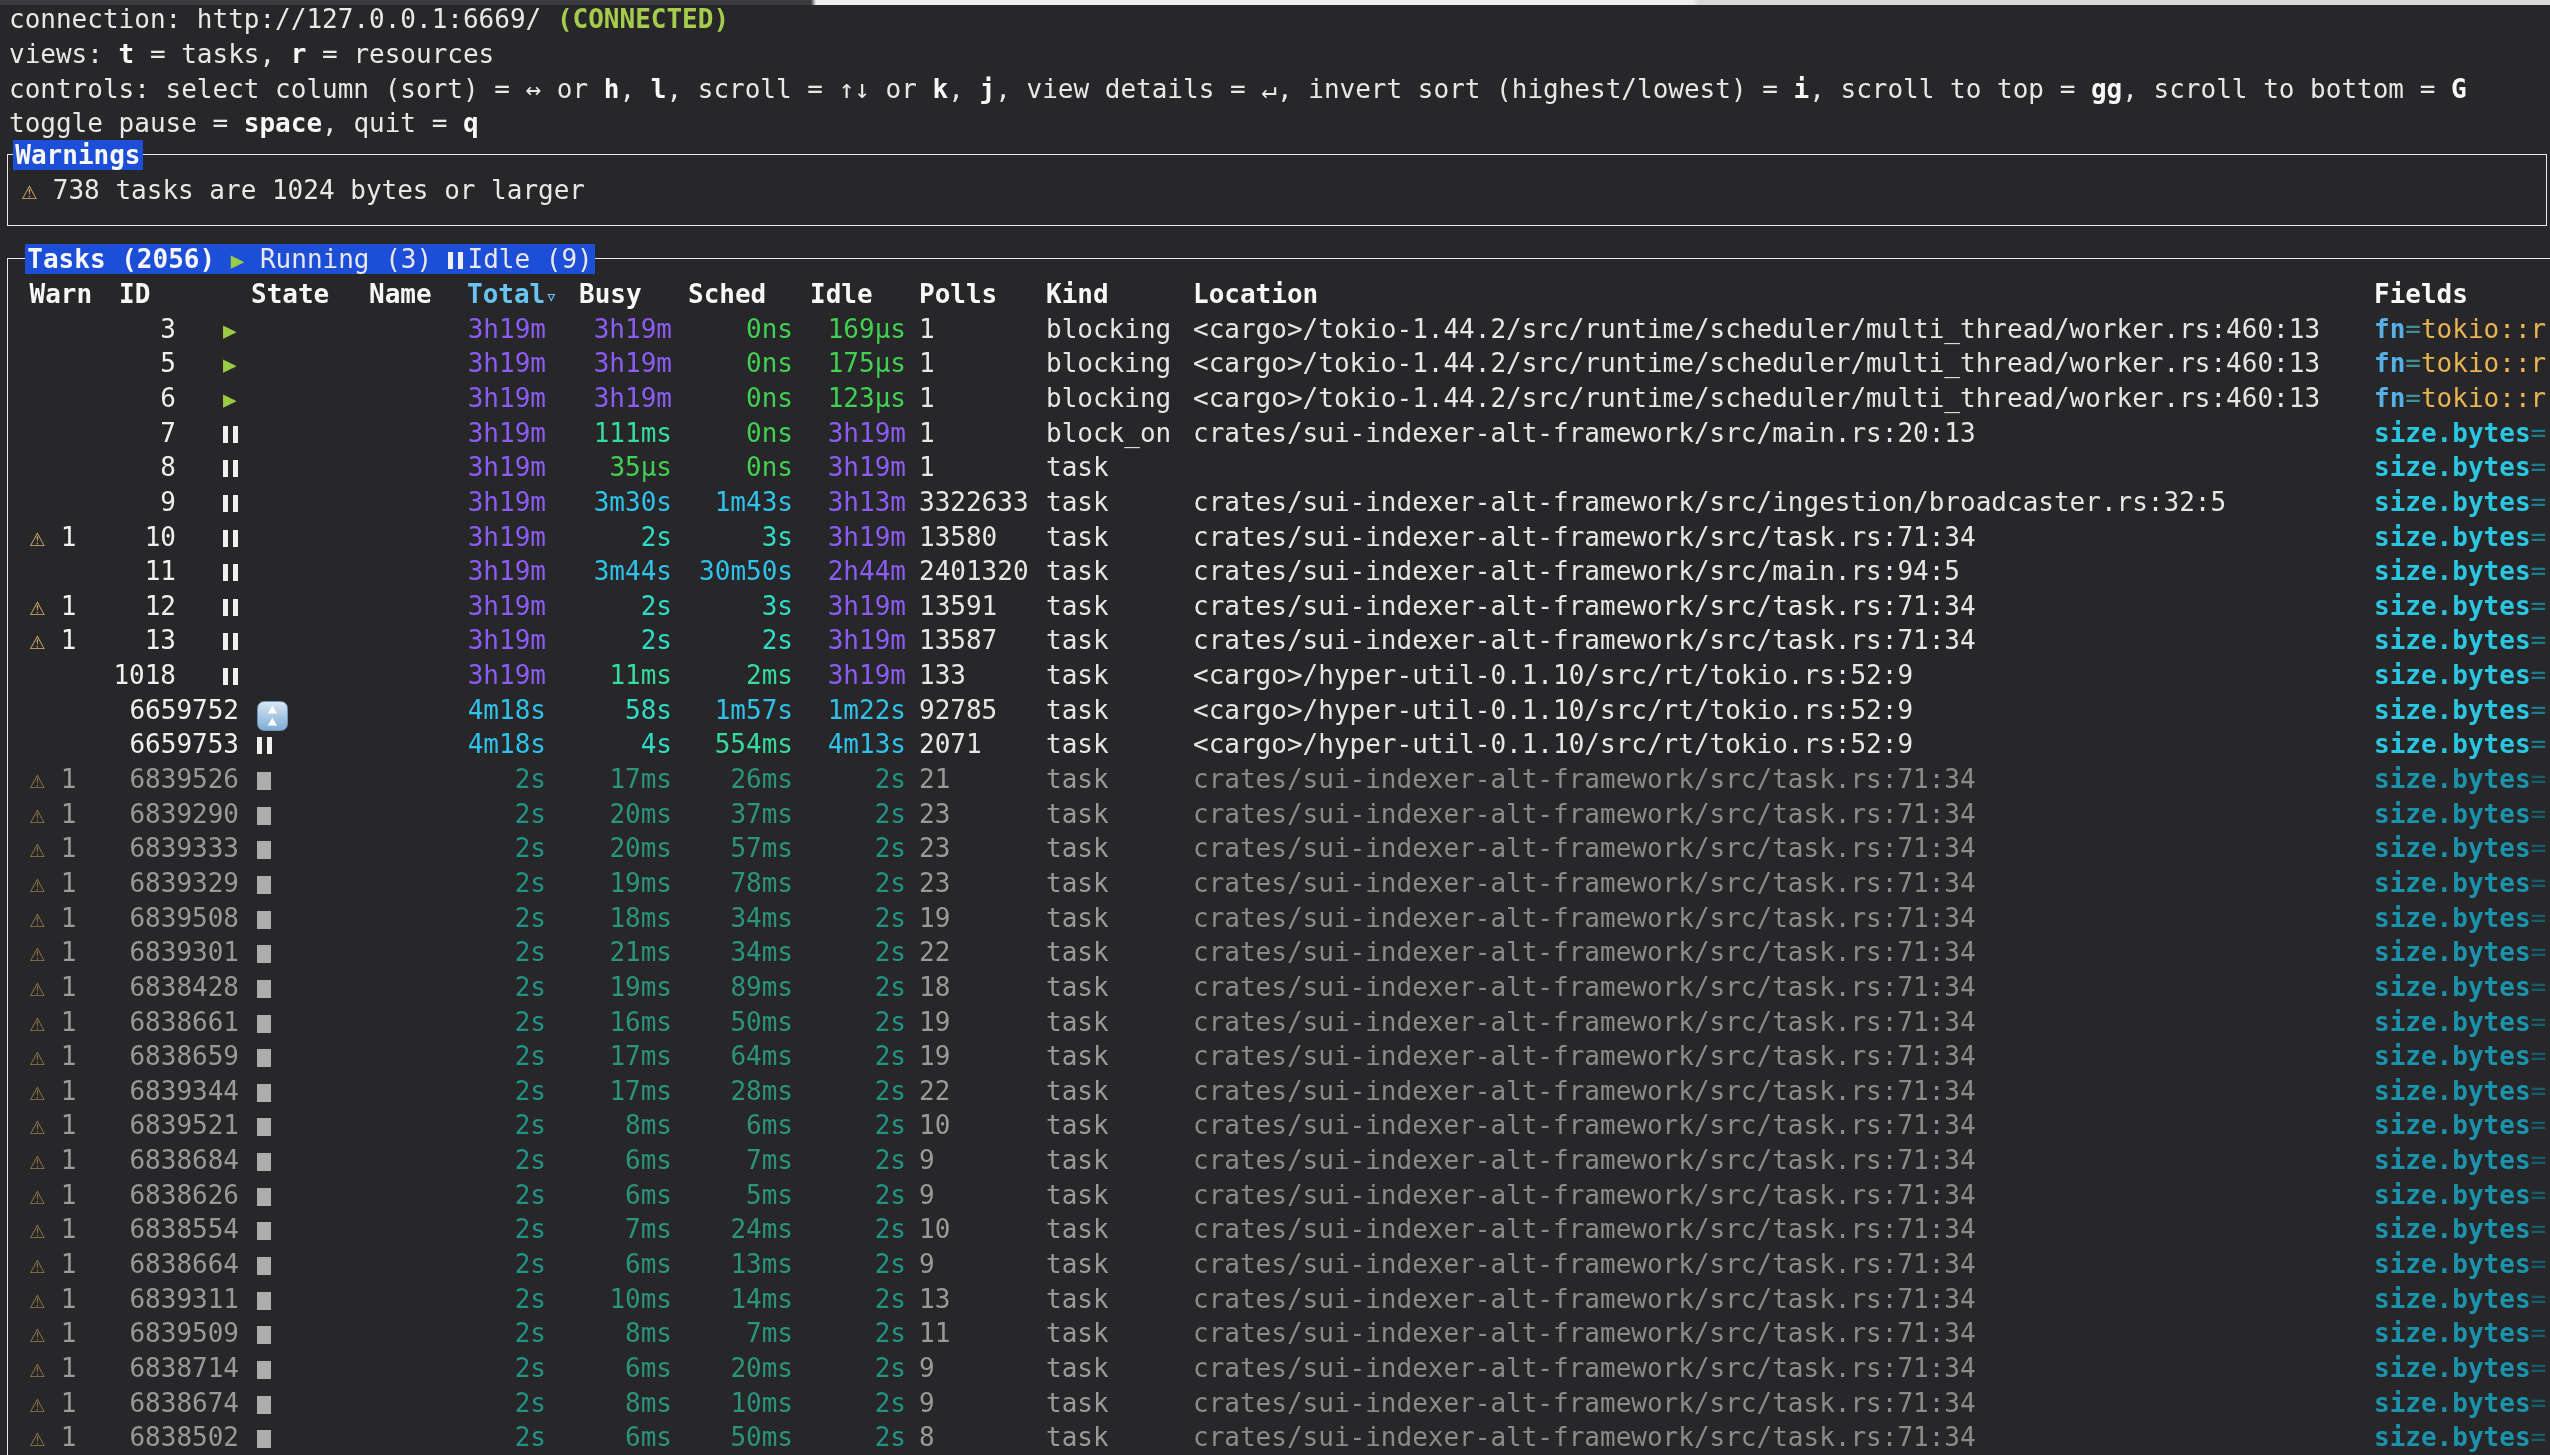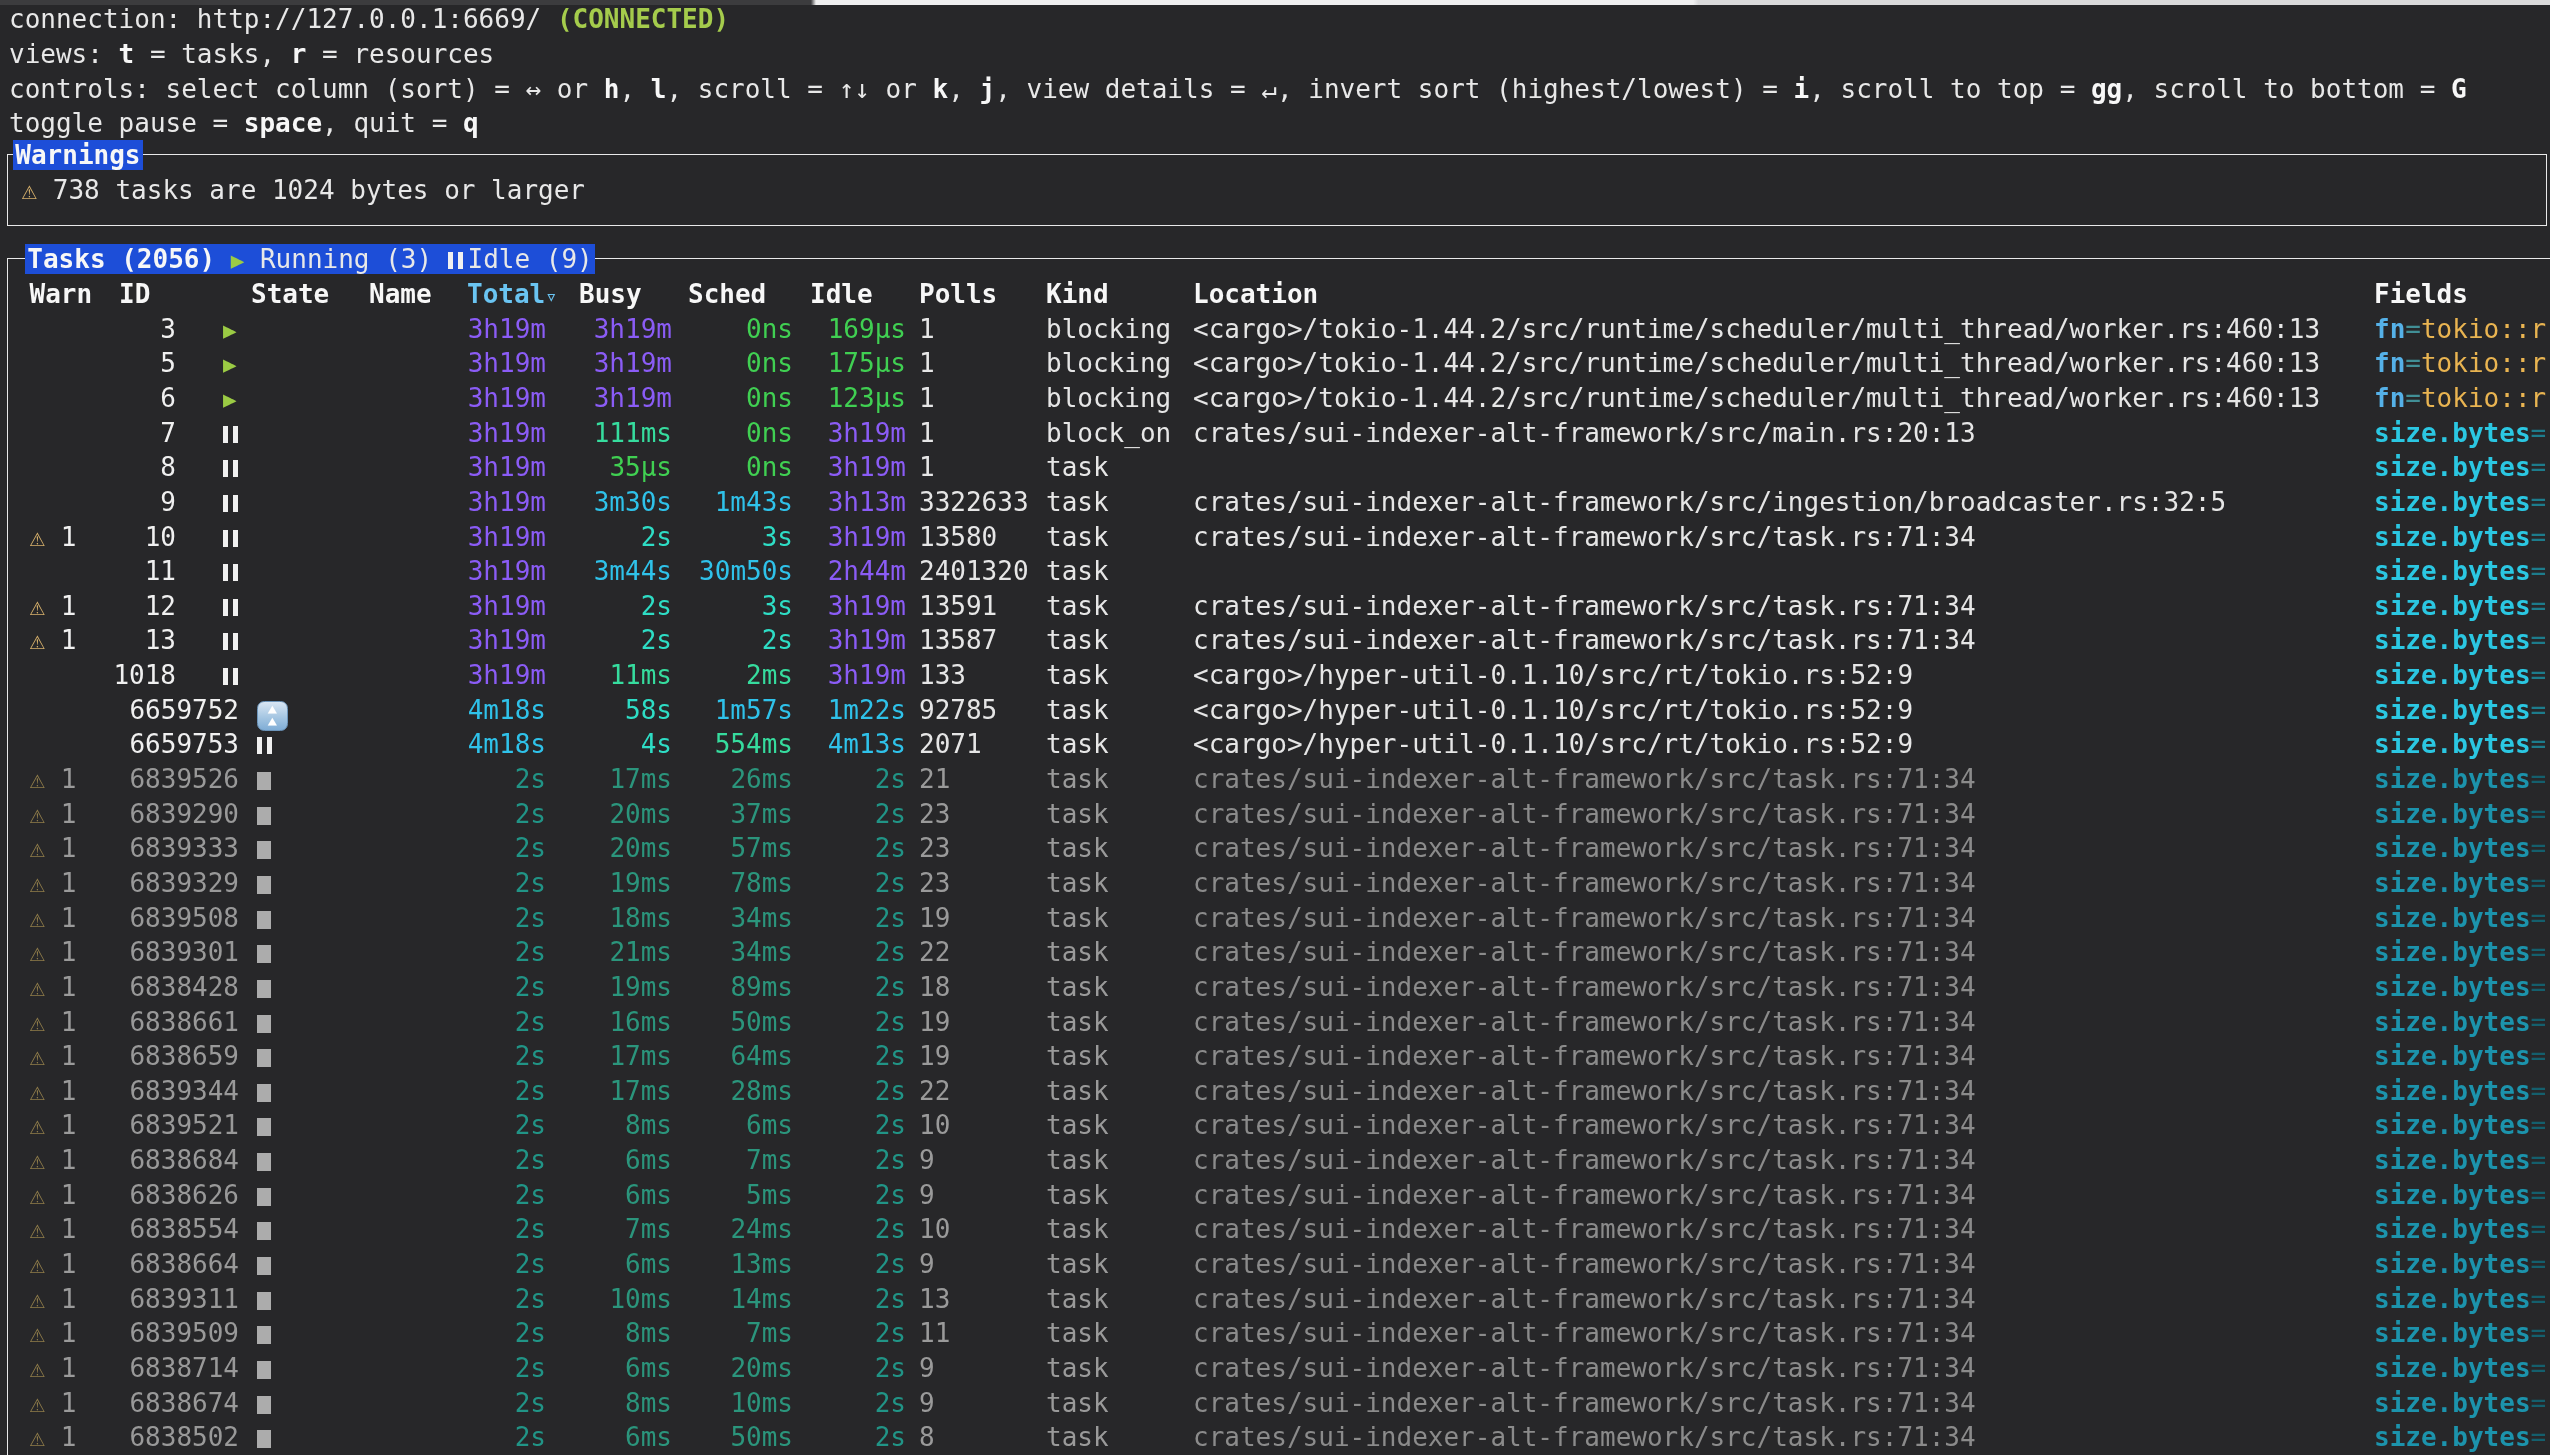--- a/index.html
+++ b/index.html
@@ -198,20 +198,21 @@
       </div>
       <div class="drow early" style="top: 554px;">
         <span class="cell c-id">11</span>
         <span class="cell c-state"><span class="st-pause"><i></i><i></i></span></span>
         <span class="cell c-total dur-h">3h19m</span>
         <span class="cell c-busy dur-min">3m44s</span>
         <span class="cell c-sched dur-min">30m50s</span>
         <span class="cell c-idle dur-h">2h44m</span>
         <span class="cell c-polls">2401320</span>
         <span class="cell c-kind">task</span>
+        <span class="cell c-loc">crates/sui-indexer-alt-framework/src/main.rs:94:5</span>
         <span class="cell c-fields"><span class="f-key">size.bytes</span><span class="f-sep">=</span></span>
       </div>
       <div class="drow early" style="top: 589px;">
         <span class="cell c-warn"><span class="warn-ico">⚠</span><span class="warn-num"> 1</span></span>
         <span class="cell c-id">12</span>
         <span class="cell c-state"><span class="st-pause"><i></i><i></i></span></span>
         <span class="cell c-total dur-h">3h19m</span>
         <span class="cell c-busy dur-s">2s</span>
         <span class="cell c-sched dur-s">3s</span>
         <span class="cell c-idle dur-h">3h19m</span>

